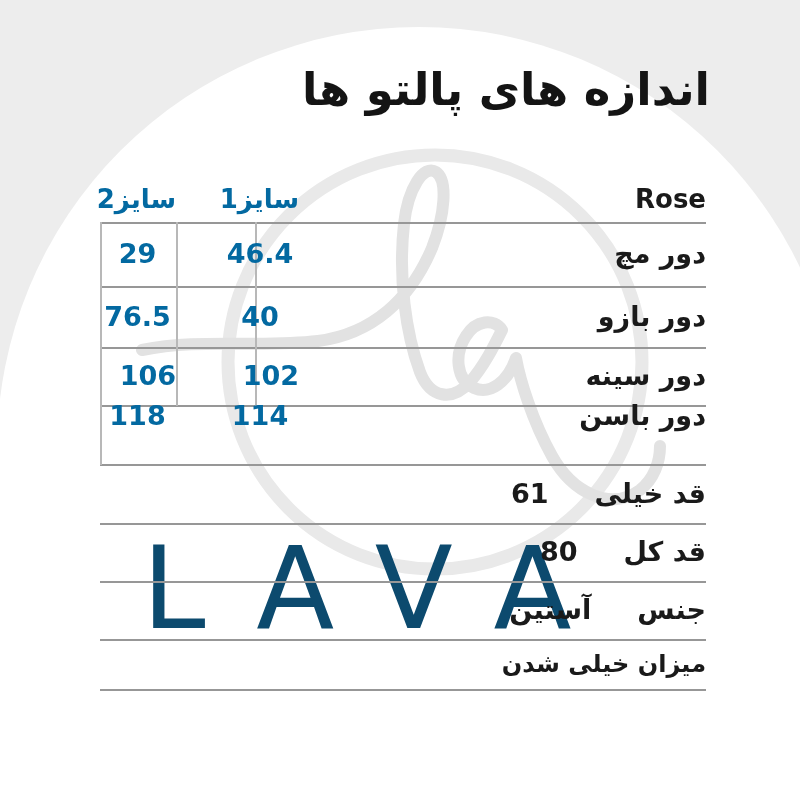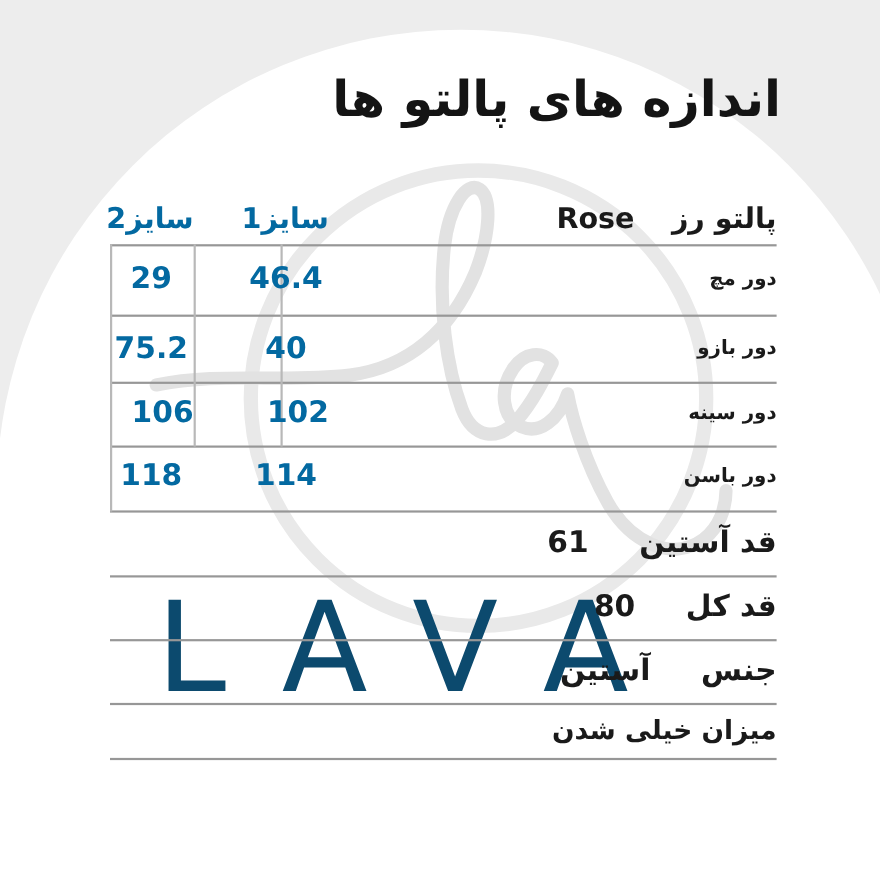--- a/index.html
+++ b/index.html
@@ -20,39 +20,39 @@
   
   .hline{position:absolute;left:100px;width:606px;height:2px;background:#979797;}
   .vline{position:absolute;width:2px;background:#b8b8b8;}
   
   .title{
     position:absolute;right:90px;top:60px;font-size:45px;line-height:60px;
     font-weight:700;color:#141414;text-align:right;direction:rtl;white-space:nowrap;
   }
   .row-label{
     position:absolute;right:94px;font-weight:700;color:#1a1a1a;
-    text-align:right;direction:rtl;white-space:nowrap;font-size:18px;
+    text-align:right;direction:rtl;white-space:nowrap;font-size:27px;
   }
   .pair{
     position:absolute;right:94px;display:flex;direction:rtl;align-items:center;
     font-weight:700;color:#1a1a1a;white-space:nowrap;font-size:27px;
   }
   .cellv{
     position:absolute;font-weight:700;color:#0369a1;text-align:center;
     font-size:27px;
   }
   .c1{left:177px;width:78px;margin-left:44px;}
   .c2{left:99px;width:77px;}
   .hdr{font-size:26px;}
   
   .y-hdr{top:176px;line-height:46px;height:46px;}
   .y1{top:222px;line-height:64px;height:60px;}
   .y2{top:286px;line-height:61px;height:61px;}
   .y3{top:347px;line-height:58px;height:58px;text-align:right;}
-  .y4{top:403px;line-height:59px;height:59px;}
+  .y4{top:386px;line-height:59px;height:59px;}
   .y5{top:464px;line-height:59px;height:59px;}
   .y6{top:523px;line-height:58px;height:58px;}
   .y7{top:581px;line-height:58px;height:58px;}
   .y8{top:639px;line-height:50px;height:50px;font-size:24px;}
   .gap-wide{gap:46px;}
   .gap-note{gap:28px;}
 </style>
 </head>
 <body>
 
@@ -74,21 +74,20 @@
            C 490 395 508 382 516 358
            C 520 380 532 420 552 456
            C 572 492 610 512 640 490
            C 654 479 660 462 660 446" fill="none" stroke="#e2e2e2" stroke-width="12" stroke-linecap="round" stroke-linejoin="round"></path>
 </svg>
 <div class="lava">LAVA</div>
 
 <div class="title">اندازه های پالتو ها</div>
 
 <div class="pair y-hdr hdr" style="gap:34px;">
-  <span>پالتو رز</span>
   <span dir="ltr">Rose</span>
 </div>
 <div class="cellv c1 y-hdr hdr" dir="rtl">سایز1</div>
 <div class="cellv c2 y-hdr hdr" dir="rtl">سایز2</div>
 
 <div class="hline" style="top:222px"></div>
 <div class="hline" style="top:286px"></div>
 <div class="hline" style="top:347px"></div>
 <div class="hline" style="top:405px"></div>
 <div class="hline" style="top:464px"></div>
@@ -100,32 +99,32 @@
 <div class="vline" style="left:100px;top:222px;height:243px"></div>
 <div class="vline" style="left:176px;top:222px;height:184px"></div>
 <div class="vline" style="left:255px;top:222px;height:184px"></div>
 
 <div class="row-label y1">دور مچ</div>
 <div class="cellv c1 y1">46.4</div>
 <div class="cellv c2 y1">29</div>
 
 <div class="row-label y2">دور بازو</div>
 <div class="cellv c1 y2">40</div>
-<div class="cellv c2 y2">75.2</div>
+<div class="cellv c2 y2">76.5</div>
 
 <div class="row-label y3">دور سینه</div>
 <div class="cellv c1 y3">102</div>
 <div class="cellv c2 y3">106</div>
 
 <div class="row-label y4">دور باسن</div>
 <div class="cellv c1 y4">114</div>
 <div class="cellv c2 y4">118</div>
 
 <div class="pair y5 gap-wide">
-  <span>قد آستین</span>
+  <span>قد خیلی</span>
   <span dir="ltr">61</span>
 </div>
 <div class="pair y6 gap-wide">
   <span>قد کل</span>
   <span dir="ltr">80</span>
 </div>
 <div class="pair y7 gap-wide">
   <span>جنس</span>
   <span>آستین</span>
 </div>

